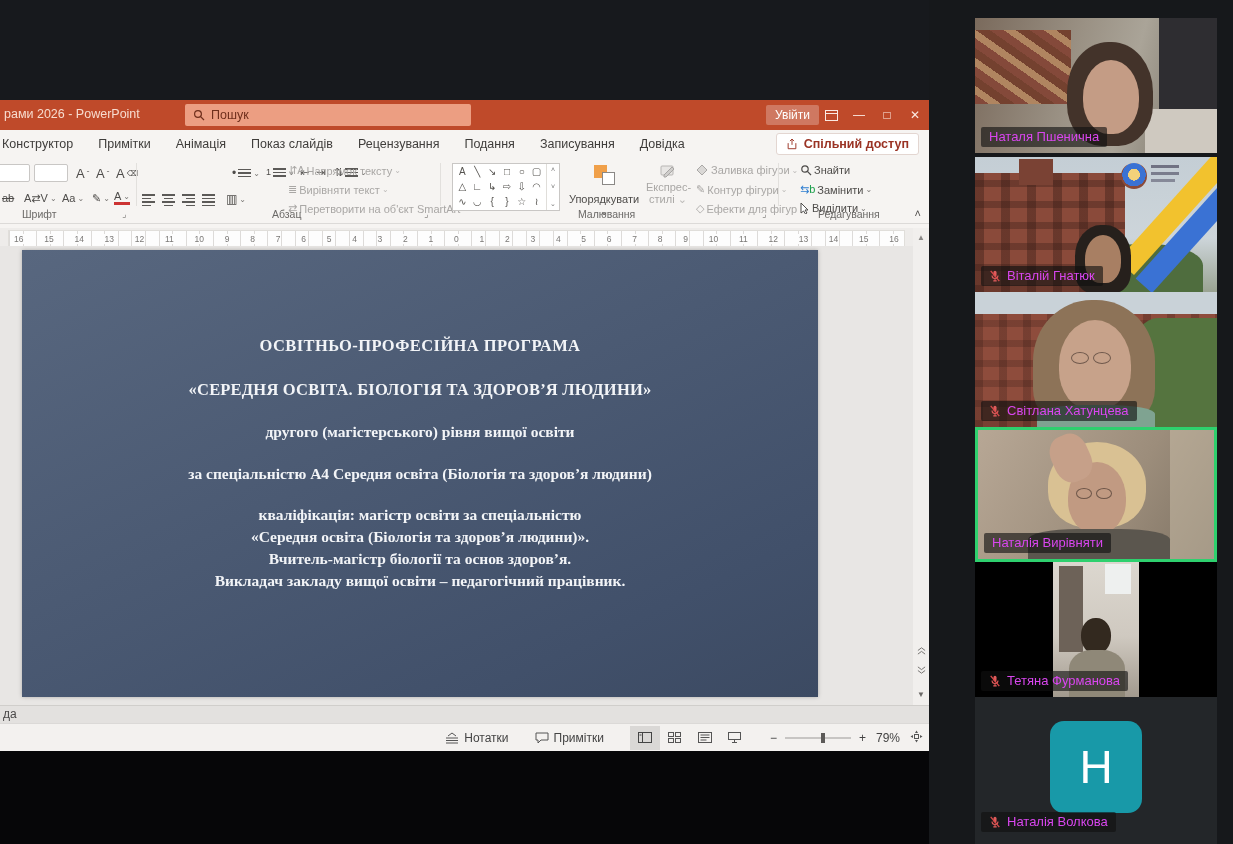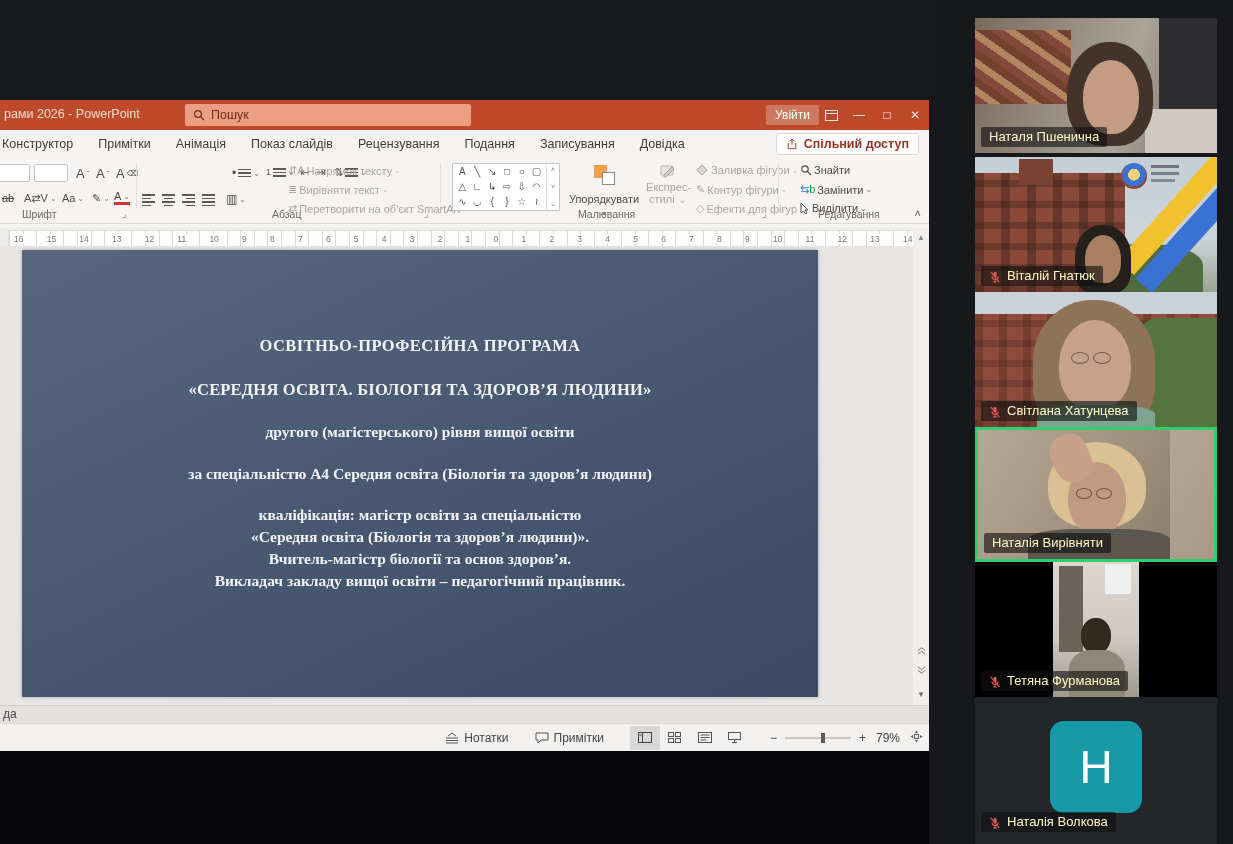--- a/index.html
+++ b/index.html
@@ -55,21 +55,21 @@
   .shape-glyph { font-size:10px; color:#55534f; line-height:1; }
   .shapes-scroll { width:13px; border-left:1px solid #e0deda; display:flex; flex-direction:column;
                    align-items:center; justify-content:space-between; padding:2px 0; font-size:7px; color:#777; }
   .arrange { position:absolute; left:566px; top:5px; width:76px; height:52px; text-align:center; color:#4e4c4a; }
   .sq-back { position:absolute; left:28px; top:2px; width:13px; height:13px; background:#f0a04a; }
   .sq-front { position:absolute; left:36px; top:9px; width:13px; height:13px; background:#fff; border:1px solid #8a8886; }
   .quick { position:absolute; left:646px; top:5px; width:44px; height:52px; text-align:center; }
 
   
   .rulerrow { position:absolute; left:0; top:128px; width:929px; height:18px; background:#eeecea; }
-  .ruler { position:absolute; left:8px; top:2px; width:976px; height:14px; background:#fdfdfd;
+  .ruler { position:absolute; left:8px; top:2px; width:897px; height:14px; background:#fdfdfd;
            border:1px solid #e0deda; display:flex; justify-content:space-between; align-items:center;
            padding:8px 4px; background-image:repeating-linear-gradient(to right,#dddbd9 0 1px,transparent 1px 13.6px); }
   .ruler-num { font-size:8.5px; color:#7a7876; background:#fdfdfd; padding:0 1px; }
   .scroll-up { position:absolute; right:0; top:0; width:16px; height:18px; background:#f1efed;
                display:flex; align-items:center; justify-content:center; font-size:8px; color:#8a8886; }
 
   
   .canvas { position:absolute; left:0; top:146px; width:913px; height:459px; background:#e8e6e4; }
   .slide { position:absolute; left:22px; top:4px; width:796px; height:447px;
            background:linear-gradient(155deg,#58677f 0%,#4b5a73 45%,#41506a 80%,#3c4a62 100%);
@@ -101,22 +101,22 @@
   .zoomctl { display:flex; align-items:center; gap:8px; margin-right:10px; }
   .zline { position:relative; width:66px; height:2px; background:#c7c5c3; }
   .zhandle { position:absolute; left:36px; top:-4px; width:4px; height:10px; background:#5c5a58; }
   .zoom-pct { margin-right:10px; }
   .fit-icon { margin-right:6px; }
 
   
   .sidebar { position:absolute; left:975px; top:0; width:242px; height:844px; }
   .tile { position:absolute; left:0; width:242px; height:135px; overflow:hidden; background:#2a2c30; }
   .tile.active { border:3px solid #2ed06e; }
-  .tag { position:absolute; left:6px; bottom:6px; background:rgba(16,16,16,.62); color:#fef9c3;
-         font-size:13px; padding:2px 8px 3px; border-radius:2px; display:flex; align-items:flex-end; gap:6px;
+  .tag { position:absolute; left:6px; bottom:6px; background:rgba(16,16,16,.62); color:#d946ef;
+         font-size:13px; padding:2px 8px 3px; border-radius:2px; display:flex; align-items:center; gap:6px;
          white-space:nowrap; z-index:5; }
   .art { position:absolute; }
   .glasses { position:absolute; display:flex; gap:4px; }
   .glasses i { width:18px; height:12px; border:1.5px solid rgba(40,30,25,.55); border-radius:50%; }
 
   .avatar-sq { position:absolute; left:75px; top:24px; width:92px; height:92px; background:#1899a8;
                border-radius:14px; display:flex; align-items:center; justify-content:center;
                color:#fff; font-size:46px; }
 </style>
 </head>

